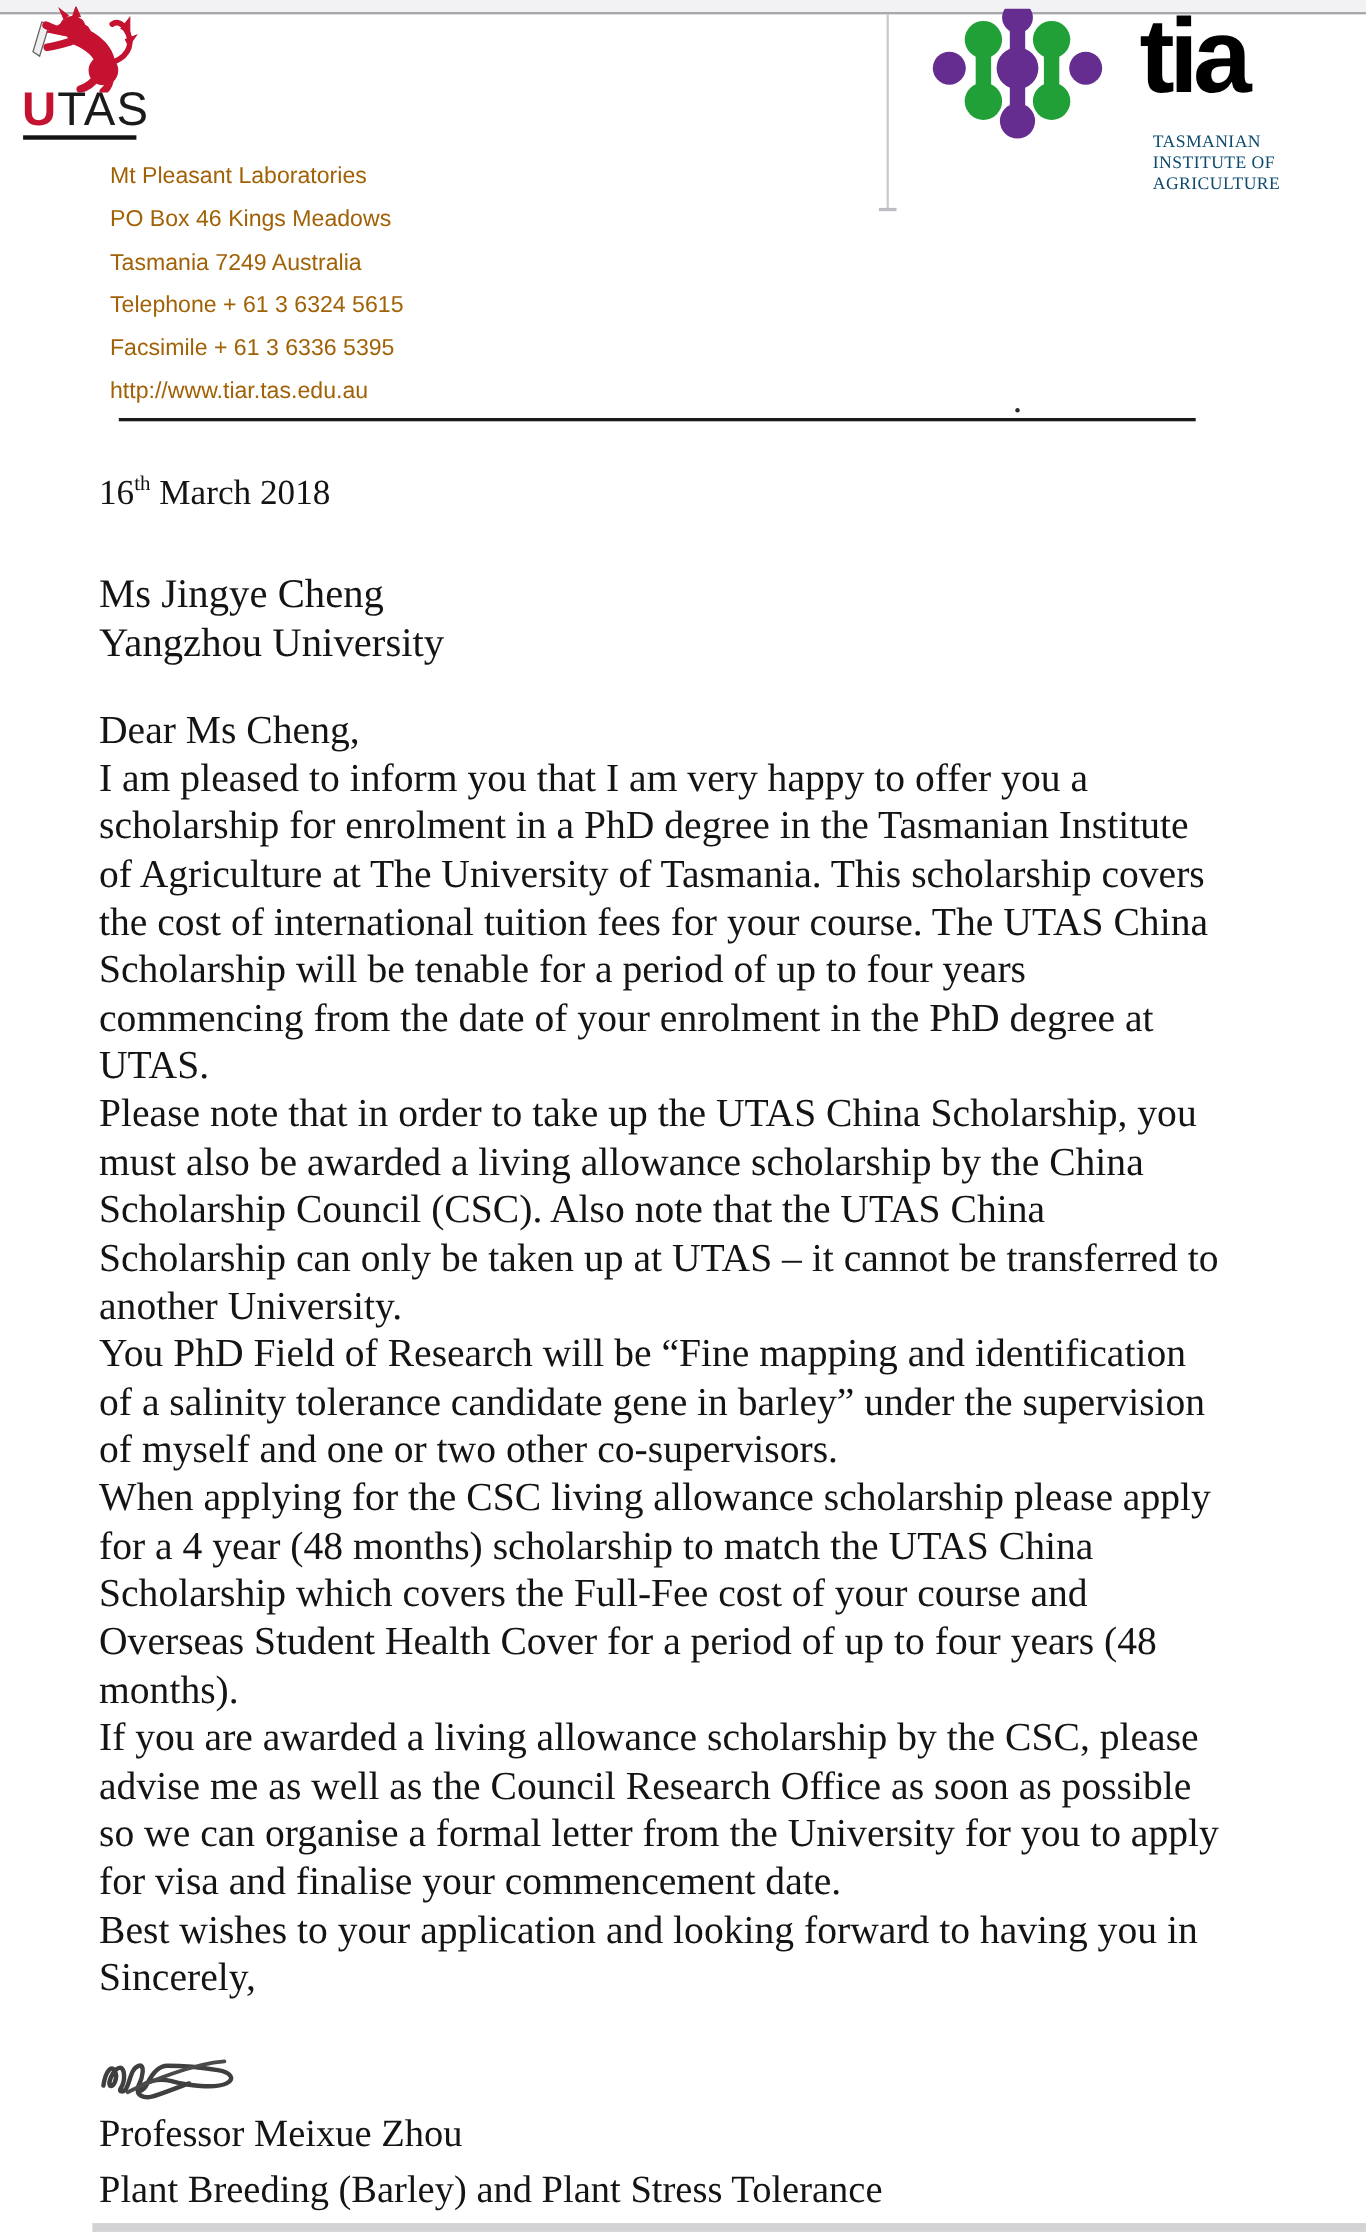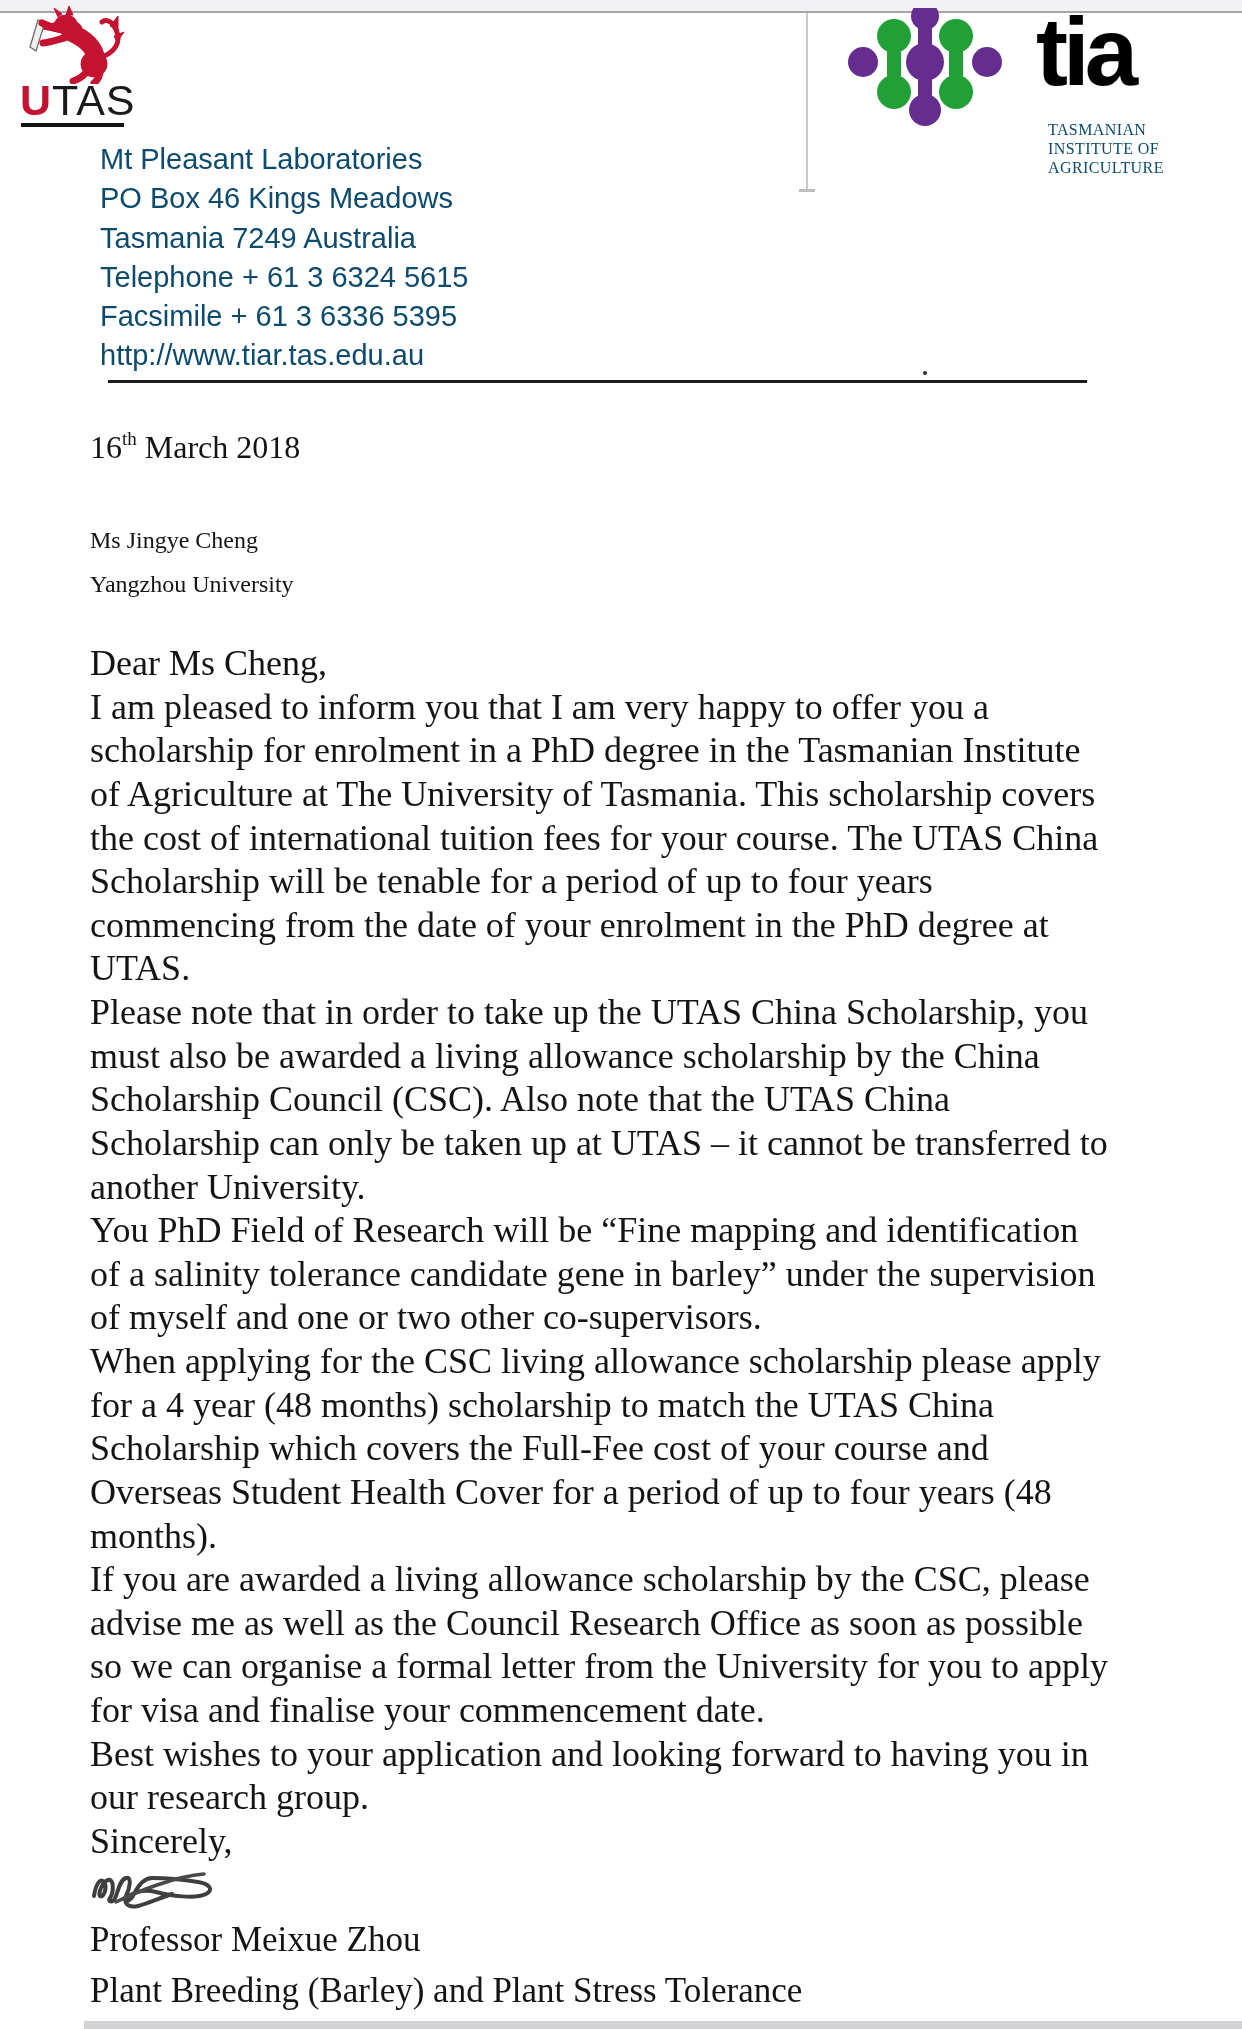--- a/index.html
+++ b/index.html
@@ -25,27 +25,27 @@
   .tia-org{left:1048px;top:120px;font-family:Liberation Serif, serif;font-size:16px;
            line-height:19px;letter-spacing:.4px;color:#0c4a6e;font-weight:500;}
 
   
   .v-divider{left:806px;top:13px;width:2px;height:176px;background:#c9c9cd;}
   .v-divider-cap{left:799px;top:189px;width:16px;height:3px;background:#bdbdc2;}
   .header-rule{left:108px;top:380px;width:979px;height:3px;background:#1b1b1b;}
   .artifact-dot{left:923px;top:371px;width:4px;height:4px;background:#2b2b2b;border-radius:50%;}
 
   
-  .address{left:100px;top:140px;font-family:"Liberation Sans",sans-serif;font-size:29px;color:#0c4a6e;}
+  .address{left:100px;top:140px;font-family:"Liberation Sans",sans-serif;font-size:21px;color:#a16207;}
   .address-line{height:39.3px;line-height:39.3px;white-space:nowrap;}
 
   
   .date{left:90px;top:426px;font-size:32px;height:43.6px;line-height:43.6px;white-space:nowrap;}
   .date sup{font-size:19px;line-height:0;vertical-align:baseline;position:relative;top:-13px;}
-  .recipient{left:90px;top:519px;font-size:24px;}
+  .recipient{left:90px;top:519px;font-size:37px;}
   .recipient .body-line{height:43.6px;line-height:43.6px;white-space:nowrap;}
   .body{left:90px;top:642px;font-size:36px;}
   .body-line{height:43.63px;line-height:43.63px;white-space:nowrap;}
 
   
   .signature-svg{left:86px;top:1852px;}
   .signer{left:90px;top:1914px;font-size:35px;}
   .signer div{height:51px;line-height:51px;white-space:nowrap;}
 </style>
 </head>
@@ -163,21 +163,20 @@
       <div class="body-line">When applying for the CSC living allowance scholarship please apply</div>
       <div class="body-line">for a 4 year (48 months) scholarship to match the UTAS China</div>
       <div class="body-line">Scholarship which covers the Full-Fee cost of your course and</div>
       <div class="body-line">Overseas Student Health Cover for a period of up to four years (48</div>
       <div class="body-line">months).</div>
       <div class="body-line">If you are awarded a living allowance scholarship by the CSC, please</div>
       <div class="body-line">advise me as well as the Council Research Office as soon as possible</div>
       <div class="body-line">so we can organise a formal letter from the University for you to apply</div>
       <div class="body-line">for visa and finalise your commencement date.</div>
       <div class="body-line">Best wishes to your application and looking forward to having you in</div>
-      <div class="body-line">our research group.</div>
       <div class="body-line">Sincerely,</div>
     </div>
 
   <svg class="abs signature-svg" width="150" height="70" viewBox="0 0 150 70">
     <path d="M8,44 C10,30 16,24 19,32 C21,38 17,46 14,44 C12,42 16,30 22,28 C28,26 28,40 24,46
              C21,50 27,52 30,44 C33,36 34,28 40,26 C46,24 44,36 40,44 C36,52 44,50 48,42
              C52,34 58,26 66,26 C80,26 100,28 112,30 C124,32 128,38 120,42
              C110,47 84,44 70,40 C58,37 44,40 40,48 C38,52 44,56 52,54 C60,52 74,46 86,42" fill="none" stroke="#3f3f3f" stroke-width="4" stroke-linecap="round" stroke-linejoin="round"></path>
     <path d="M30,50 C50,40 90,24 118,22" fill="none" stroke="#4a4a4a" stroke-width="3.5" stroke-linecap="round"></path>
   </svg>

